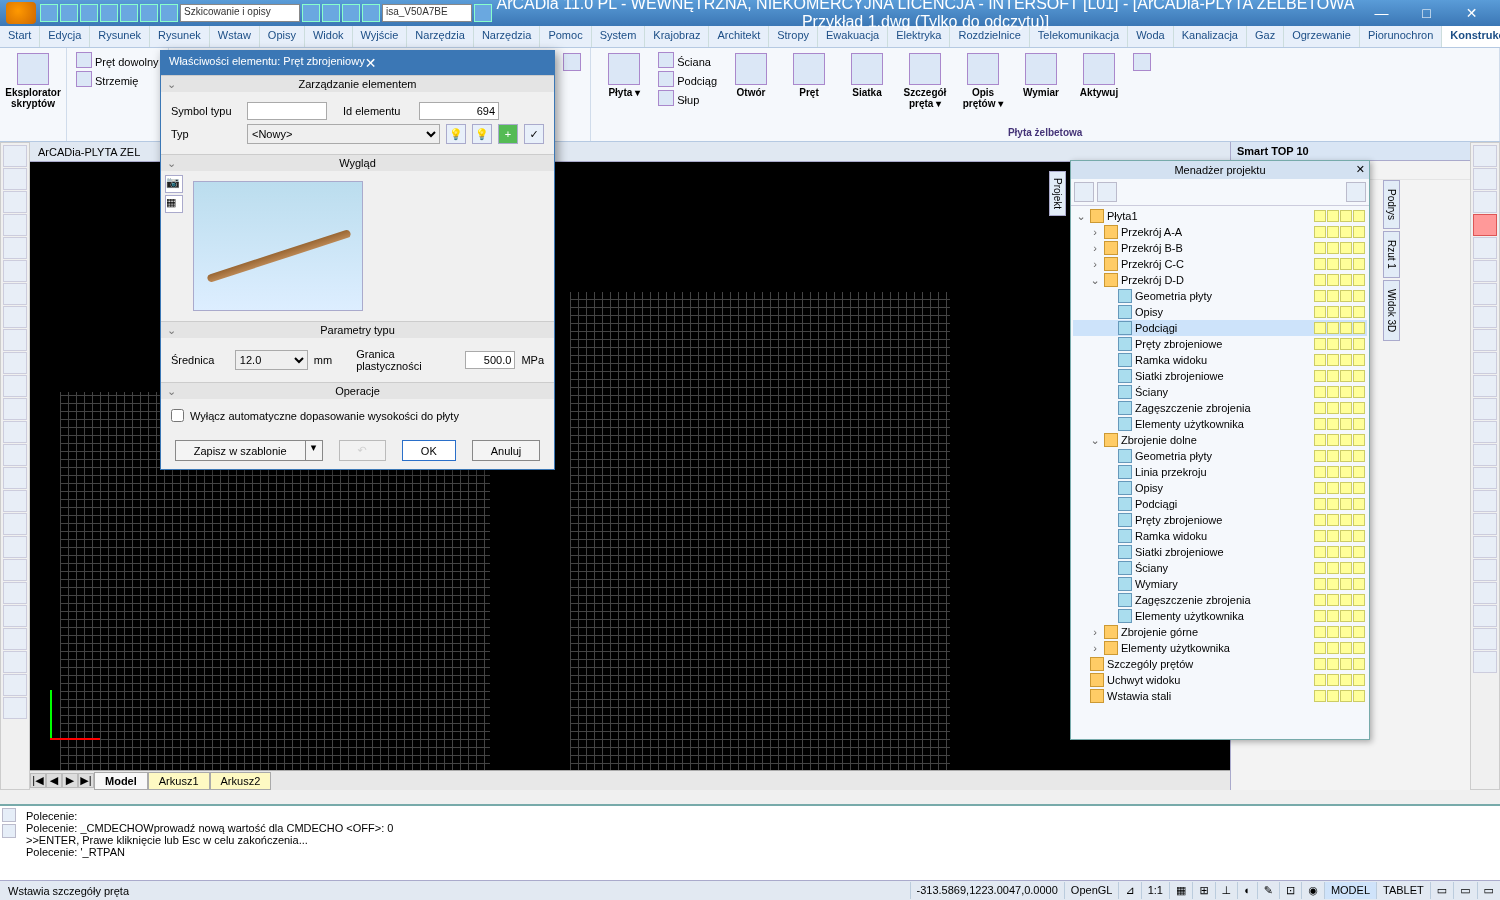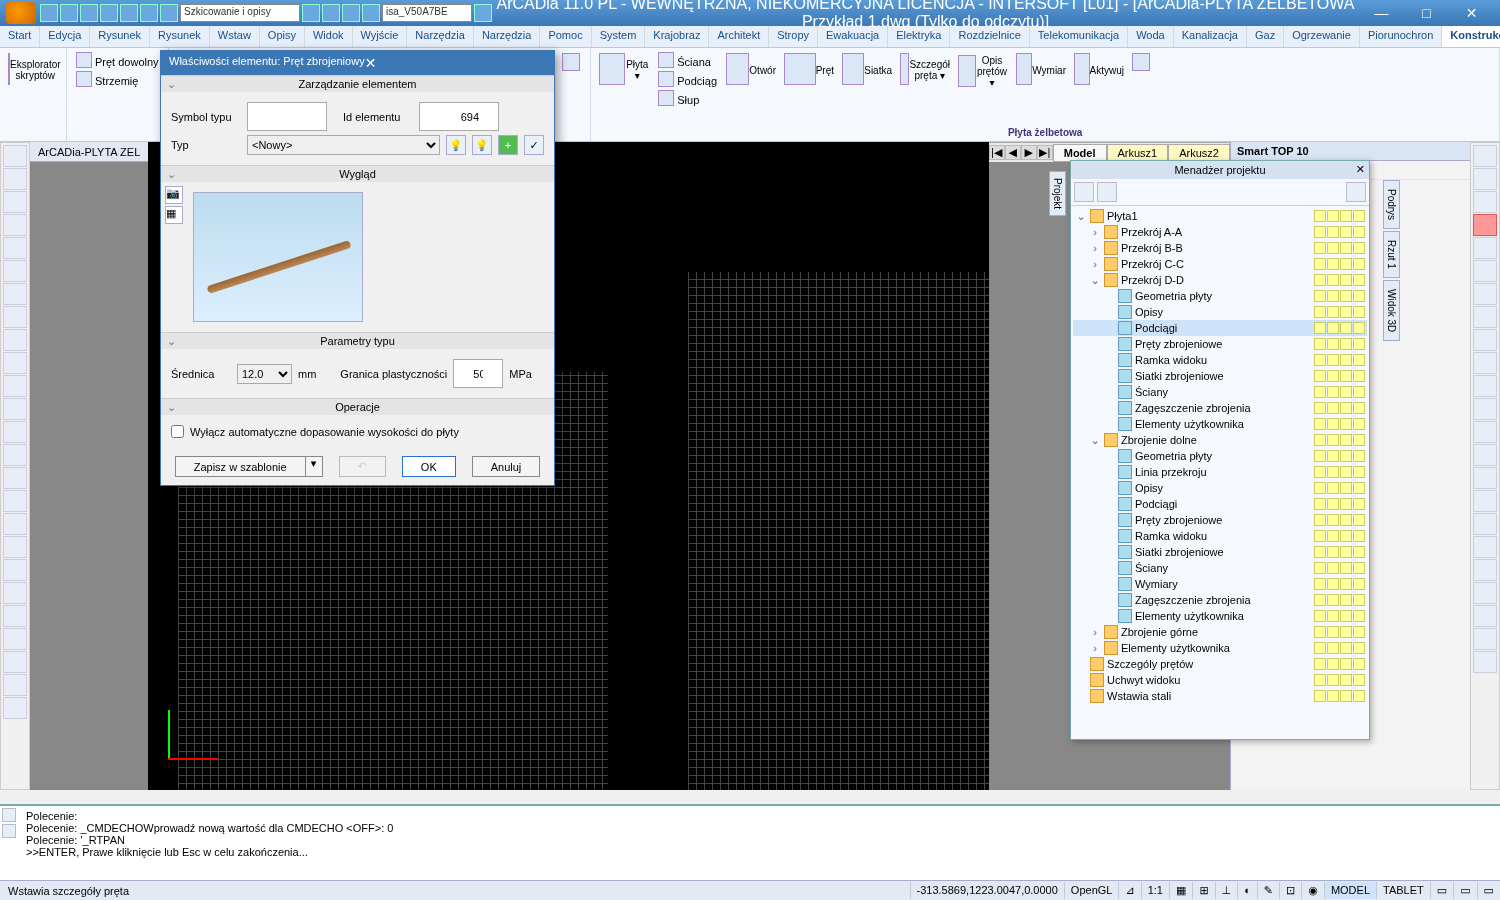--- a/index.html
+++ b/index.html
@@ -12,33 +12,33 @@
 .titlebar .title { flex:1; text-align:center; font-size:16px; }
 .titlebar .winbtn { display:flex; gap:0; }
 .titlebar .winbtn span { width:45px; height:26px; display:flex; align-items:center; justify-content:center; font-size:14px; }
 .menutabs { height:22px; background:#e7effa; border-bottom:1px solid #b5c9e2; display:flex; overflow:hidden; }
 .menutabs .tab { padding:3px 8px; border-right:1px solid #cdd; color:#2a4; color:#1c4e86; cursor:pointer; white-space:nowrap; }
 .menutabs .tab.active { background:#fff; border-bottom:2px solid #fff; font-weight:bold; }
 .ribbon { height:94px; background:#f5f8fc; border-bottom:1px solid #b5c9e2; display:flex; overflow:hidden; }
 .ribbon .group { border-right:1px solid #d0dceb; padding:3px 6px; display:flex; flex-direction:column; justify-content:space-between; }
 .ribbon .group .grplabel { text-align:center; font-size:10px; color:#437; margin-top:2px;font-weight:bold; }
 .ribbon .btns { display:flex; gap:4px; flex:1; align-items:flex-start; }
-.ribbon .bigbtn { display:flex; align-items:center; width:54px; padding:2px; cursor:pointer; }
+.ribbon .bigbtn { display:flex; flex-direction:column; align-items:center; width:54px; padding:2px; cursor:pointer;font-weight:bold; }
 .ribbon .bigbtn .ic { width:32px; height:32px; background:#dbe7f6; border:1px solid #a8c; }
 .ribbon .bigbtn .lbl { font-size:10px; text-align:center; margin-top:2px; line-height:11px; }
 .ribbon .smallcol { display:flex; flex-direction:column; gap:1px; }
 .ribbon .smallbtn { display:flex; align-items:flex-end; gap:3px; padding:1px 3px; cursor:pointer; }
 .ribbon .smallbtn .ic { width:16px; height:16px; background:#dbe7f6; border:1px solid #a8c; }
 
 .workarea { position:absolute; top:142px; left:0; right:0; bottom:110px; display:flex; }
 .ltoolbar, .rtoolbar { width:30px; background:#f0f0f0; border:1px solid #ccc; display:flex; flex-direction:column; gap:1px; padding:2px; }
 .ltoolbar span, .rtoolbar span { width:24px; height:22px; background:#e8eef7; border:1px solid #ccd; display:block; cursor:pointer; }
 .rtoolbar span.red { background:#f99; border-color:#d55; }
 
-.canvaswrap { flex:1; display:flex; flex-direction:row; background:#888; }
+.canvaswrap { flex:1; display:flex; flex-direction:column; background:#888; }
 .doctab { height:20px; background:#e0e8f2; display:flex; align-items:center; padding:0 8px; border-bottom:1px solid #aac; }
 .canvas { flex:1; background:#000; position:relative; overflow:hidden; }
 .canvas .grid { position:absolute; background-image:
   repeating-linear-gradient(0deg,#444 0,#444 1px,transparent 1px,transparent 8px),
   repeating-linear-gradient(90deg,#444 0,#444 1px,transparent 1px,transparent 8px);
 }
 .canvas .g1 { left:30px; top:230px; width:430px; height:420px; }
 .canvas .g2 { left:540px; top:130px; width:380px; height:520px; }
 .canvas .ucs { position:absolute; left:20px; bottom:30px; }
 .canvas .ucs .y { position:absolute; width:2px; height:50px; background:#0f0; bottom:0; }
@@ -72,21 +72,21 @@
 
 .dialog { position:absolute; left:160px; top:50px; width:395px; background:#f0f0f0; border:1px solid #3b77b5; box-shadow:3px 3px 10px rgba(0,0,0,.4); z-index:50; }
 .dialog .dhdr { background:#3b77b5; color:#fff; padding:4px 8px; display:flex; justify-content:flex-start; }
 .dialog .dhdr .x { cursor:pointer; font-size:14px; }
 .dialog .sec { border-top:1px solid #ccc; }
 .dialog .sechdr { background:#e4e4e4; text-align:center; padding:2px; position:relative; }
 .dialog .sechdr .chev { position:absolute; left:6px; top:2px; color:#777; }
 .dialog .secbody { padding:6px 10px; }
 .dialog .row { display:flex; align-items:center; gap:6px; margin:4px 0; }
 .dialog .row label { display:inline-block; }
-.dialog .row input[type=text] { border:1px solid #aaa; padding:1px 19px; height:29px; }
+.dialog .row input[type=text] { border:1px solid #aaa; padding:1px 3px; height:18px; }
 .dialog .row select { border:1px solid #aaa; height:20px; flex:1; }
 .dialog .iconbtn { width:20px; height:20px; border:1px solid #aac; background:#e8f0fa; cursor:pointer; display:inline-block; text-align:center; line-height:18px; }
 .dialog .preview { width:170px; height:130px; background:linear-gradient(#bde,#def); border:1px solid #aac; position:relative; margin:4px 0 4px 22px; }
 .dialog .preview .bar { position:absolute; left:10px; top:70px; width:150px; height:8px; background:linear-gradient(#963,#b85); transform:rotate(-18deg); border-radius:4px; }
 .dialog .previewside { position:absolute; left:4px; top:4px; display:flex; flex-direction:column; gap:2px; }
 .dialog .previewside span { width:18px; height:18px; border:1px solid #aac; background:#fff; cursor:pointer; }
 .dialog .dlgbtns { display:flex; justify-content:center; gap:16px; padding:8px; }
 .dialog .dlgbtns button { padding:3px 18px; border:1px solid #888; background:#f4f4f4; cursor:pointer; }
 .dialog .dlgbtns button.primary { border:1px solid #2a6fc9; background:#fff; }
 .dialog .dlgbtns .combo { display:flex; }
@@ -768,21 +768,21 @@
       <div class="preview">
           <div class="bar"></div>
         </div>
     </div>
   </div>
   <div class="sec">
     <div class="sechdr"><span class="chev">⌄</span><span>Parametry typu</span></div>
     <div class="secbody">
       <div class="row">
         <label style="width:60px">Średnica</label>
-        <select style="width:55px;flex:none"><option>12.0</option></select>
+        <select style="width:73px;flex:none"><option>12.0</option></select>
         <span>mm</span>
         <label style="margin-left:18px">Granica plastyczności</label>
         <input type="text" style="width: 50px; text-align: right;" value="500.0">
         <span>MPa</span>
       </div>
     </div>
   </div>
   <div class="sec">
     <div class="sechdr"><span class="chev">⌄</span><span>Operacje</span></div>
     <div class="secbody">
@@ -804,22 +804,22 @@
 </div>
 
 <div class="cmdline">
   <div class="cl-tb">
       <span></span>
       <span></span>
     </div>
   <div style="margin-left:18px">
   <div class="ln">Polecenie:</div>
   <div class="ln">Polecenie: _CMDECHOWprowadź nową wartość dla CMDECHO &lt;OFF&gt;: 0</div>
+  <div class="ln">&gt;&gt;ENTER, Prawe kliknięcie lub Esc w celu zakończenia...</div>
   <div class="ln">Polecenie: '_RTPAN</div>
-  <div class="ln">&gt;&gt;ENTER, Prawe kliknięcie lub Esc w celu zakończenia...</div>
   </div>
 </div>
 
 <div class="statusbar">
   <div class="sl">Wstawia szczegóły pręta</div>
   <div class="sc">
     <span>-313.5869,1223.0047,0.0000</span>
     <span>OpenGL</span>
     <span>⊿</span>
     <span>1:1</span>

